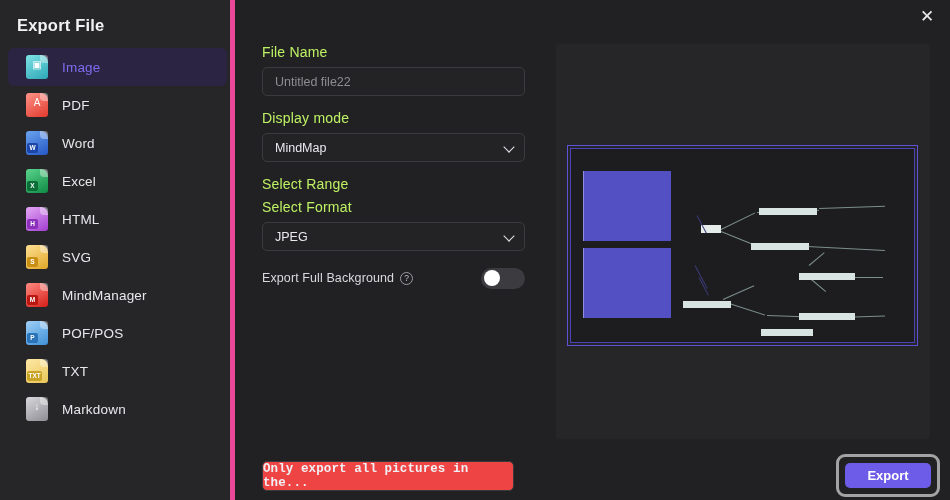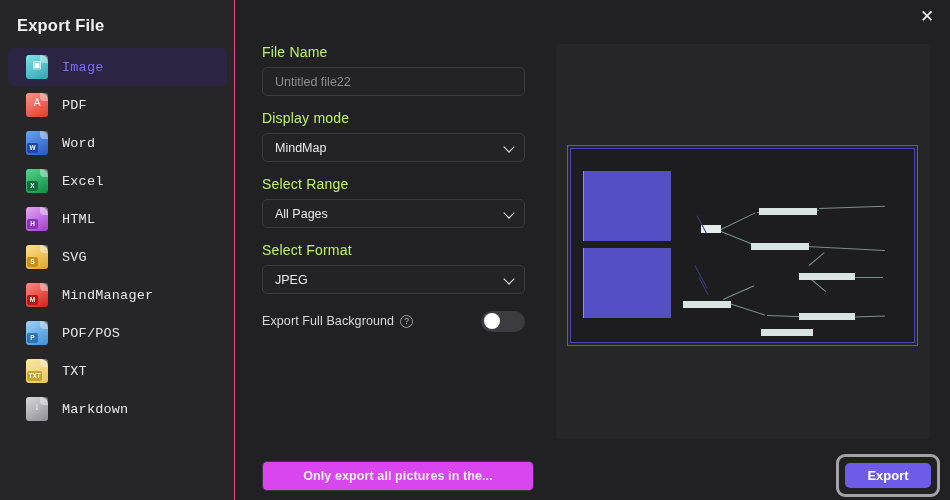--- a/index.html
+++ b/index.html
@@ -18,39 +18,39 @@
     width: 38px; height: 32px;
     display: flex; align-items: center; justify-content: center;
     color: #e9e9ec; font-size: 17px; line-height: 1;
     cursor: pointer; user-select: none;
   }
 
   
   .sidebar {
     position: absolute; left: 0; top: 0; width: 235px; height: 500px;
     background: #262628;
-    border-right: 1px solid #ec4899;
+    border-right: 5px solid #ec4899;
   }
   .dialog-title {
     position: absolute; left: 17px; top: 16px;
     font-size: 16.5px; font-weight: bold; color: #f2f2f5;
     letter-spacing: .2px;
   }
   .nav-list { position: absolute; left: 0; top: 48px; width: 235px; }
   .nav-item {
     position: relative;
     display: flex; align-items: center;
     height: 38px; margin: 0 8px 0 8px;
     padding-left: 18px;
     border-radius: 6px;
     cursor: pointer;
   }
   .nav-item.selected { background: #2b2442; }
   .nav-label {
-    margin-left: 14px; font-size: 13.5px; color: #e8e8ec; letter-spacing: .2px; font-family: Liberation Mono, monospace;
+    margin-left: 14px; font-size: 13.5px; color: #e8e8ec; letter-spacing: .2px;
   }
   .nav-item.selected .nav-label { color: #7d6cf0; }
 
   
   .ficon { position: relative; width: 22px; height: 24px; flex: 0 0 22px; }
   .ficon .body {
     position: absolute; inset: 0;
     border-radius: 3px 7px 3px 3px;
   }
   .ficon .fold {
@@ -161,27 +161,27 @@
   .map-line.dark { background: #3a3a78; }
   .map-root {
     position: absolute;
     background: #e6ecea;
     height: 8px; width: 20px;
   }
 
   
   .secondary-btn {
     position: absolute; left: 262px; top: 461px;
-    width: 272px; height: 30px;
-    background: #d946ef;
+    width: 252px; height: 30px;
+    background: #ef4444;
     border: 1px solid #3a3a3e;
     border-radius: 5px;
     display: flex; align-items: center; justify-content: center;
     font-size: 12.5px; font-weight: bold; color: #f0f0f4;
-    cursor: pointer; letter-spacing: .1px;
+    cursor: pointer; letter-spacing: .1px; font-family: Liberation Mono, monospace;
   }
   .export-wrap {
     position: absolute; left: 836px; top: 454px;
     width: 104px; height: 43px;
     border: 3px solid #a3a3a3;
     border-radius: 9px;
   }
   .export-btn {
     position: absolute; left: 6px; top: 6px;
     width: 86px; height: 25px;
@@ -292,24 +292,20 @@
       <span class="placeholder">Untitled file22</span>
     </div>
 
     <div class="field-label">Display mode</div>
     <div class="field-box">
       <span class="val">MindMap</span>
       <span class="chev"></span>
     </div>
 
     <div class="field-label">Select Range</div>
-    <div class="field-box">
-      <span class="val">All Pages</span>
-      <span class="chev"></span>
-    </div>
 
     <div class="field-label">Select Format</div>
     <div class="field-box">
       <span class="val">JPEG</span>
       <span class="chev"></span>
     </div>
 
 
     <div class="toggle-row">
       <span class="toggle-label">Export Full Background</span>

